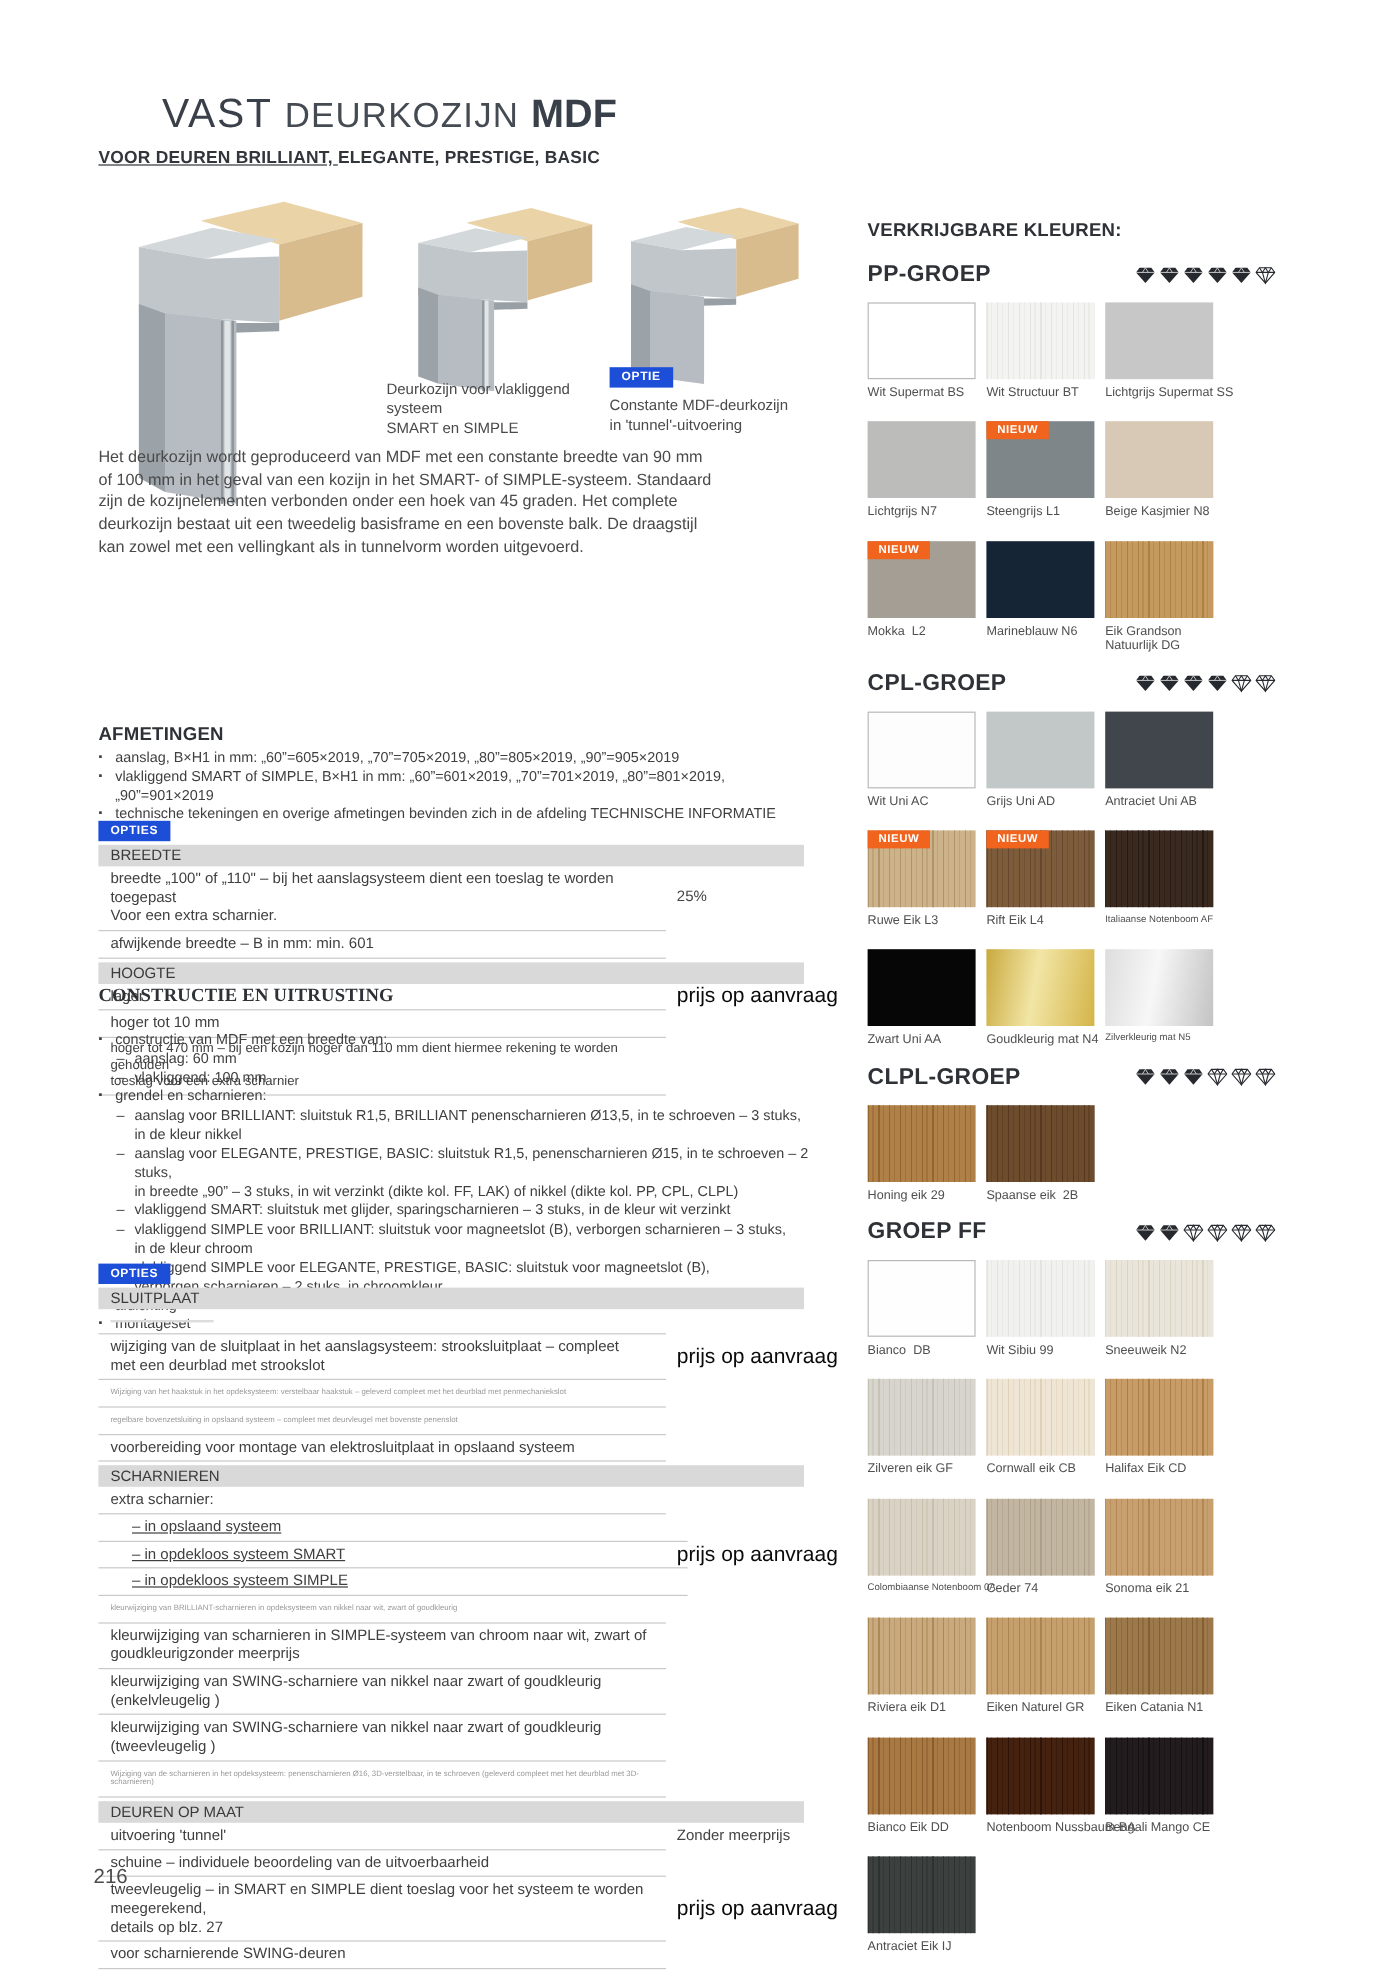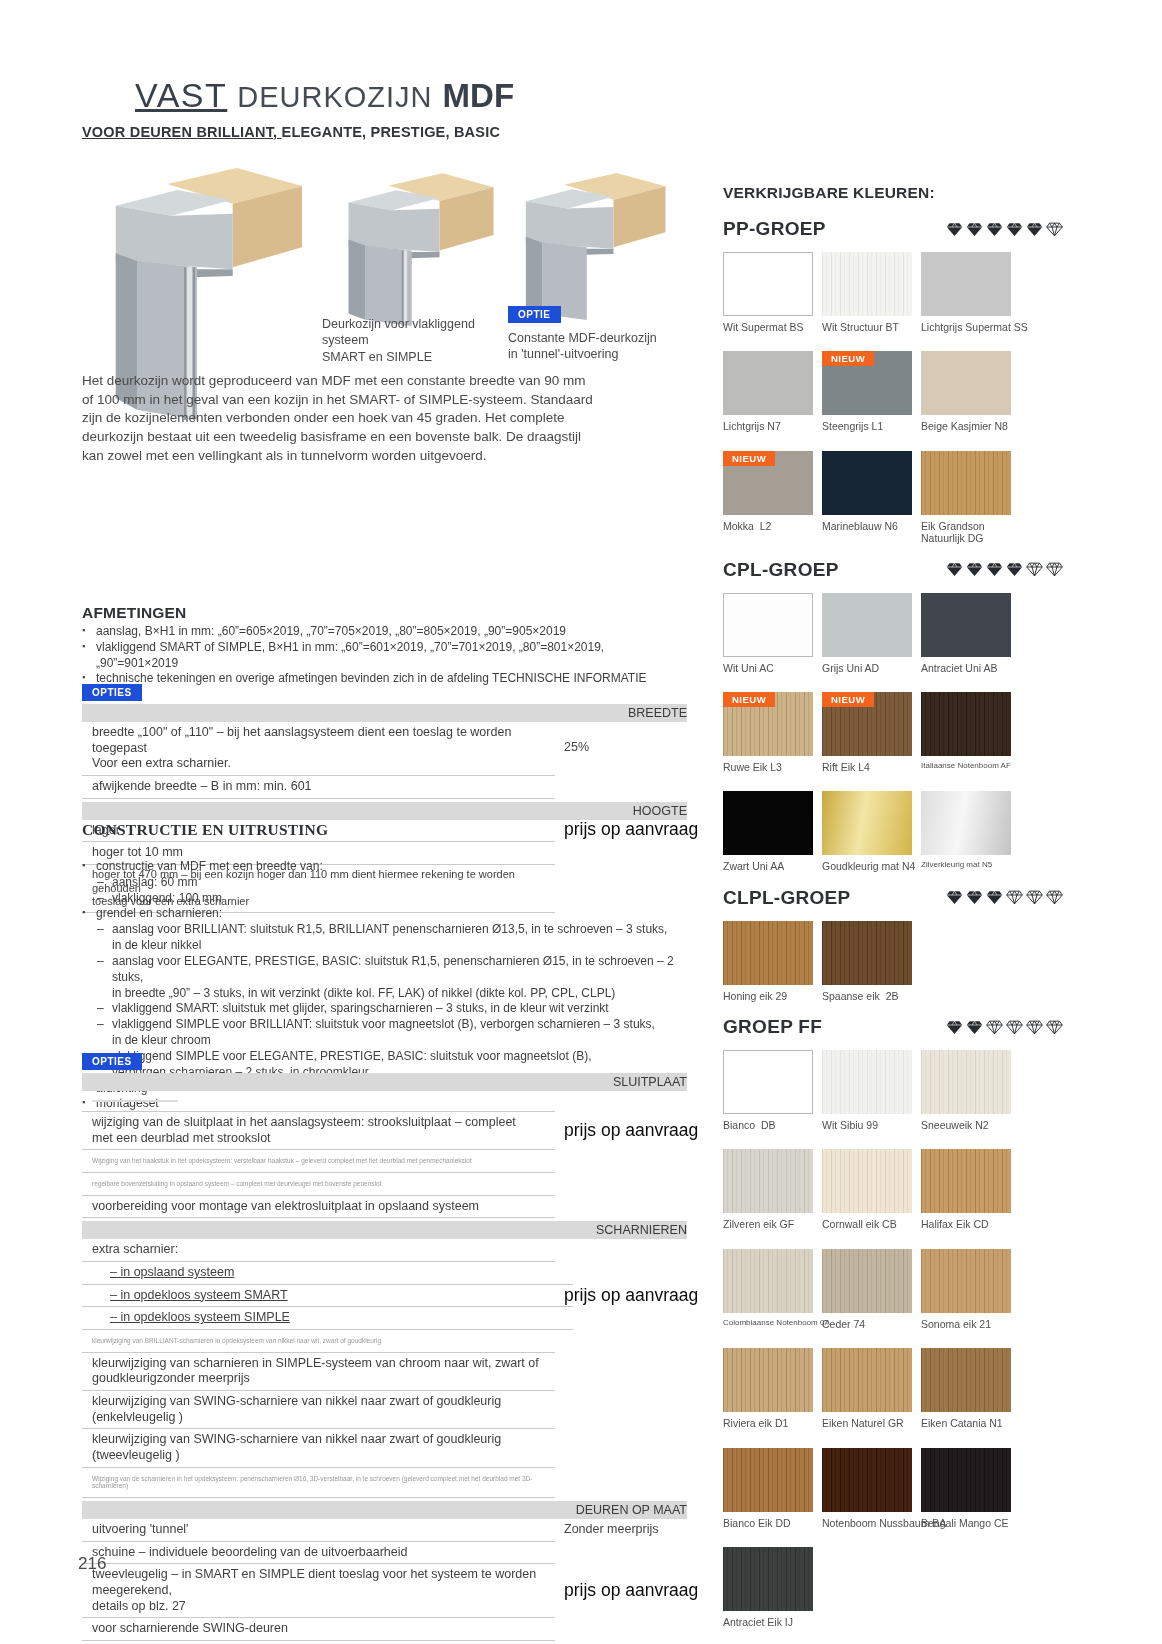--- a/index.html
+++ b/index.html
@@ -1,21 +1,21 @@
 <!DOCTYPE html>
 <html><head>
 <meta charset="utf-8">
 <style>
   html,body{margin:0;padding:0;background:#fff;}
   body{font-family:"Liberation Sans",sans-serif;color:#4a4a4a;}
   .page{position:relative;width:1162px;height:1644px;background:#fff;overflow:hidden;}
 
   
   .title{position:absolute;left:135px;top:76px;color:#3a4049;white-space:nowrap;}
-  .title .t-light{font-size:34px;font-weight:400;letter-spacing:1.5px;text-decoration:underline;}
+  .title .t-light{font-size:34px;font-weight:400;letter-spacing:1.5px;}
   .title .t-mid{font-size:29px;font-weight:300;letter-spacing:1px;margin-left:10px;color:#454b53;}
   .title .t-bold{font-size:33px;font-weight:800;margin-left:10px;}
   .subtitle{position:absolute;left:82px;top:124px;font-size:14.5px;font-weight:700;color:#32363b;letter-spacing:.2px;}
   .subtitle .u{text-decoration:underline;}
 
   
   .fig{position:absolute;}
   .caption{position:absolute;font-size:12.5px;color:#4a4a4a;line-height:1.3;white-space:pre-line;}
   .badge{display:inline-block;background:#1d4ed8;color:#fff;font-size:10px;font-weight:700;letter-spacing:.5px;padding:3px 10px;}
   .badge.abs{position:absolute;}
@@ -24,21 +24,21 @@
 
   .h2{position:absolute;font-size:15.5px;font-weight:700;color:#2e3136;letter-spacing:.2px;}
   .list{position:absolute;width:618px;font-size:12px;line-height:1.32;color:#3f3f3f;}
   .bl0{position:relative;padding-left:14px;white-space:pre-line;}
   .bl0::before{content:"▪";position:absolute;left:0;top:1px;font-size:9px;color:#3f3f3f;}
   .bl1{position:relative;padding-left:30px;white-space:pre-line;}
   .bl1::before{content:"–";position:absolute;left:15px;top:0;color:#3f3f3f;}
 
   
   .tbl{position:absolute;width:600px;}
-  .thead{width:578px;background:#d9d9d9;color:#3a3a3a;font-size:12.5px;padding:2px 0 2px 27px;margin-top:3px;text-align:right;}
+  .thead{width:578px;background:#d9d9d9;color:#3a3a3a;font-size:12.5px;padding:2px 0 2px 10px;margin-top:3px;}
   .trow{position:relative;width:463px;border-bottom:1px solid #c9c9c9;padding:3px 0 3px 10px;font-size:12.5px;line-height:1.25;color:#3f3f3f;}
   .trow.indent{padding-left:28px;text-decoration:underline;}
   .trow.small{font-size:11px;}
   .ttext{white-space:pre-line;}
   .trow.tiny{font-size:6.5px;color:#999;padding:7px 0 7px 10px;line-height:1.2;}
   .trow.faint{height:14px;}
   .dashline{width:86px;height:2px;background:#dcdcdc;margin:6px 0 0 0;}
   .tval{position:absolute;left:482px;top:50%;transform:translateY(-50%);font-size:12.5px;color:#444;white-space:nowrap;}
   .tval.big{font-size:17.5px;color:#0a0a0a;}
   .tvalin{white-space:nowrap;}

